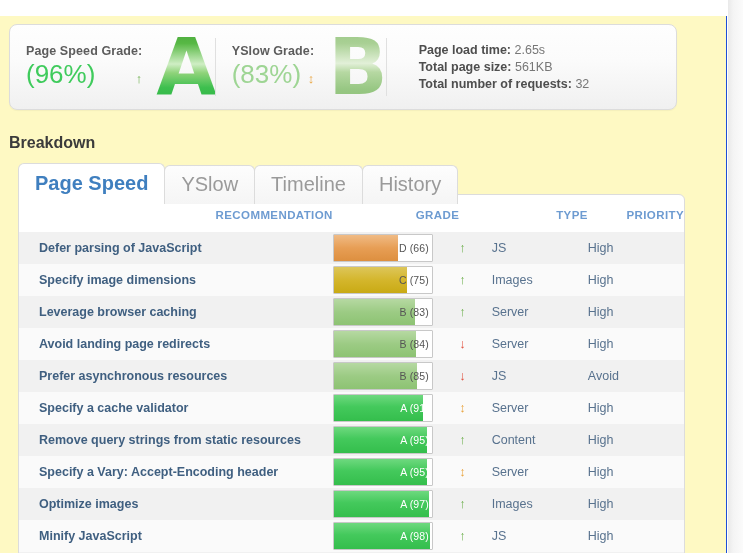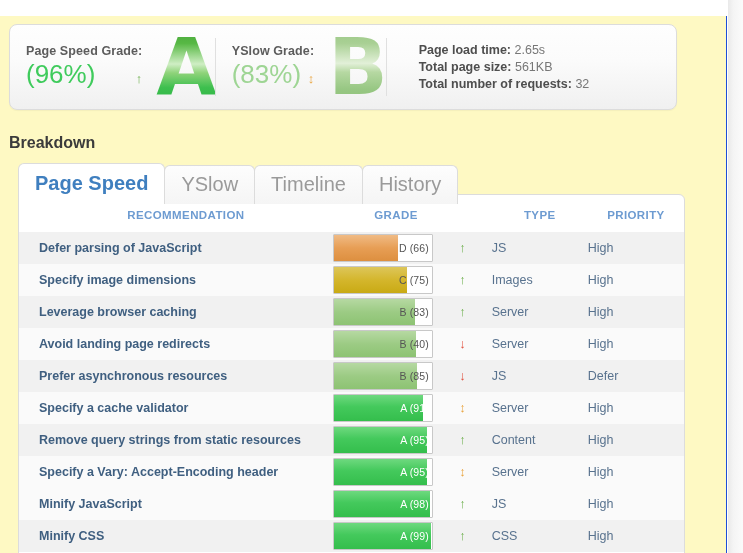--- a/index.html
+++ b/index.html
@@ -190,21 +190,21 @@
     background: #ffffff;
     overflow: hidden;
   }
 
   table.grid {
     width: 100%;
     border-collapse: collapse;
     table-layout: fixed;
   }
   table.grid th {
-    text-align: center;
+    text-align: right;
     font-size: 11.5px;
     font-weight: bold;
     color: #6d9bd1;
     letter-spacing: 0.4px;
     padding: 14px 0 11px 0;
   }
   table.grid td {
     font-size: 12.5px;
     color: #4f6d8f;
     padding: 0;
@@ -387,38 +387,38 @@
             </td>
             <td class="c-arrow"><span class="arrow a-up">↑</span></td>
             <td class="c-type"><span class="plain-text">Server</span></td>
             <td class="c-prio"><span class="plain-text">High</span></td>
           </tr>
           <tr class="row-norm">
             <td class="c-rec"><span class="rec-text">Avoid landing page redirects</span></td>
             <td class="c-grade">
               <div class="bar-outer">
                 <div class="bar-fill f-b" style="width: 84%;"></div>
-                <div class="bar-label">B (40)</div>
+                <div class="bar-label">B (84)</div>
               </div>
             </td>
             <td class="c-arrow"><span class="arrow a-down">↓</span></td>
             <td class="c-type"><span class="plain-text">Server</span></td>
             <td class="c-prio"><span class="plain-text">High</span></td>
           </tr>
           <tr class="row-alt">
             <td class="c-rec"><span class="rec-text">Prefer asynchronous resources</span></td>
             <td class="c-grade">
               <div class="bar-outer">
                 <div class="bar-fill f-b" style="width: 85%;"></div>
                 <div class="bar-label">B (85)</div>
               </div>
             </td>
             <td class="c-arrow"><span class="arrow a-down">↓</span></td>
             <td class="c-type"><span class="plain-text">JS</span></td>
-            <td class="c-prio"><span class="plain-text">Defer</span></td>
+            <td class="c-prio"><span class="plain-text">Avoid</span></td>
           </tr>
           <tr class="row-norm">
             <td class="c-rec"><span class="rec-text">Specify a cache validator</span></td>
             <td class="c-grade">
               <div class="bar-outer">
                 <div class="bar-fill f-a" style="width: 91%;"></div>
                 <div class="bar-label on-fill">A (91)</div>
               </div>
             </td>
             <td class="c-arrow"><span class="arrow a-updown">↕</span></td>
@@ -440,20 +440,32 @@
           <tr class="row-norm">
             <td class="c-rec"><span class="rec-text">Specify a Vary: Accept-Encoding header</span></td>
             <td class="c-grade">
               <div class="bar-outer">
                 <div class="bar-fill f-a" style="width: 95%;"></div>
                 <div class="bar-label on-fill">A (95)</div>
               </div>
             </td>
             <td class="c-arrow"><span class="arrow a-updown">↕</span></td>
             <td class="c-type"><span class="plain-text">Server</span></td>
+            <td class="c-prio"><span class="plain-text">High</span></td>
+          </tr>
+          <tr class="row-alt">
+            <td class="c-rec"><span class="rec-text">Optimize images</span></td>
+            <td class="c-grade">
+              <div class="bar-outer">
+                <div class="bar-fill f-a" style="width: 97%;"></div>
+                <div class="bar-label on-fill">A (97)</div>
+              </div>
+            </td>
+            <td class="c-arrow"><span class="arrow a-up">↑</span></td>
+            <td class="c-type"><span class="plain-text">Images</span></td>
             <td class="c-prio"><span class="plain-text">High</span></td>
           </tr>
           <tr class="row-norm">
             <td class="c-rec"><span class="rec-text">Minify JavaScript</span></td>
             <td class="c-grade">
               <div class="bar-outer">
                 <div class="bar-fill f-a" style="width: 98%;"></div>
                 <div class="bar-label on-fill">A (98)</div>
               </div>
             </td>

